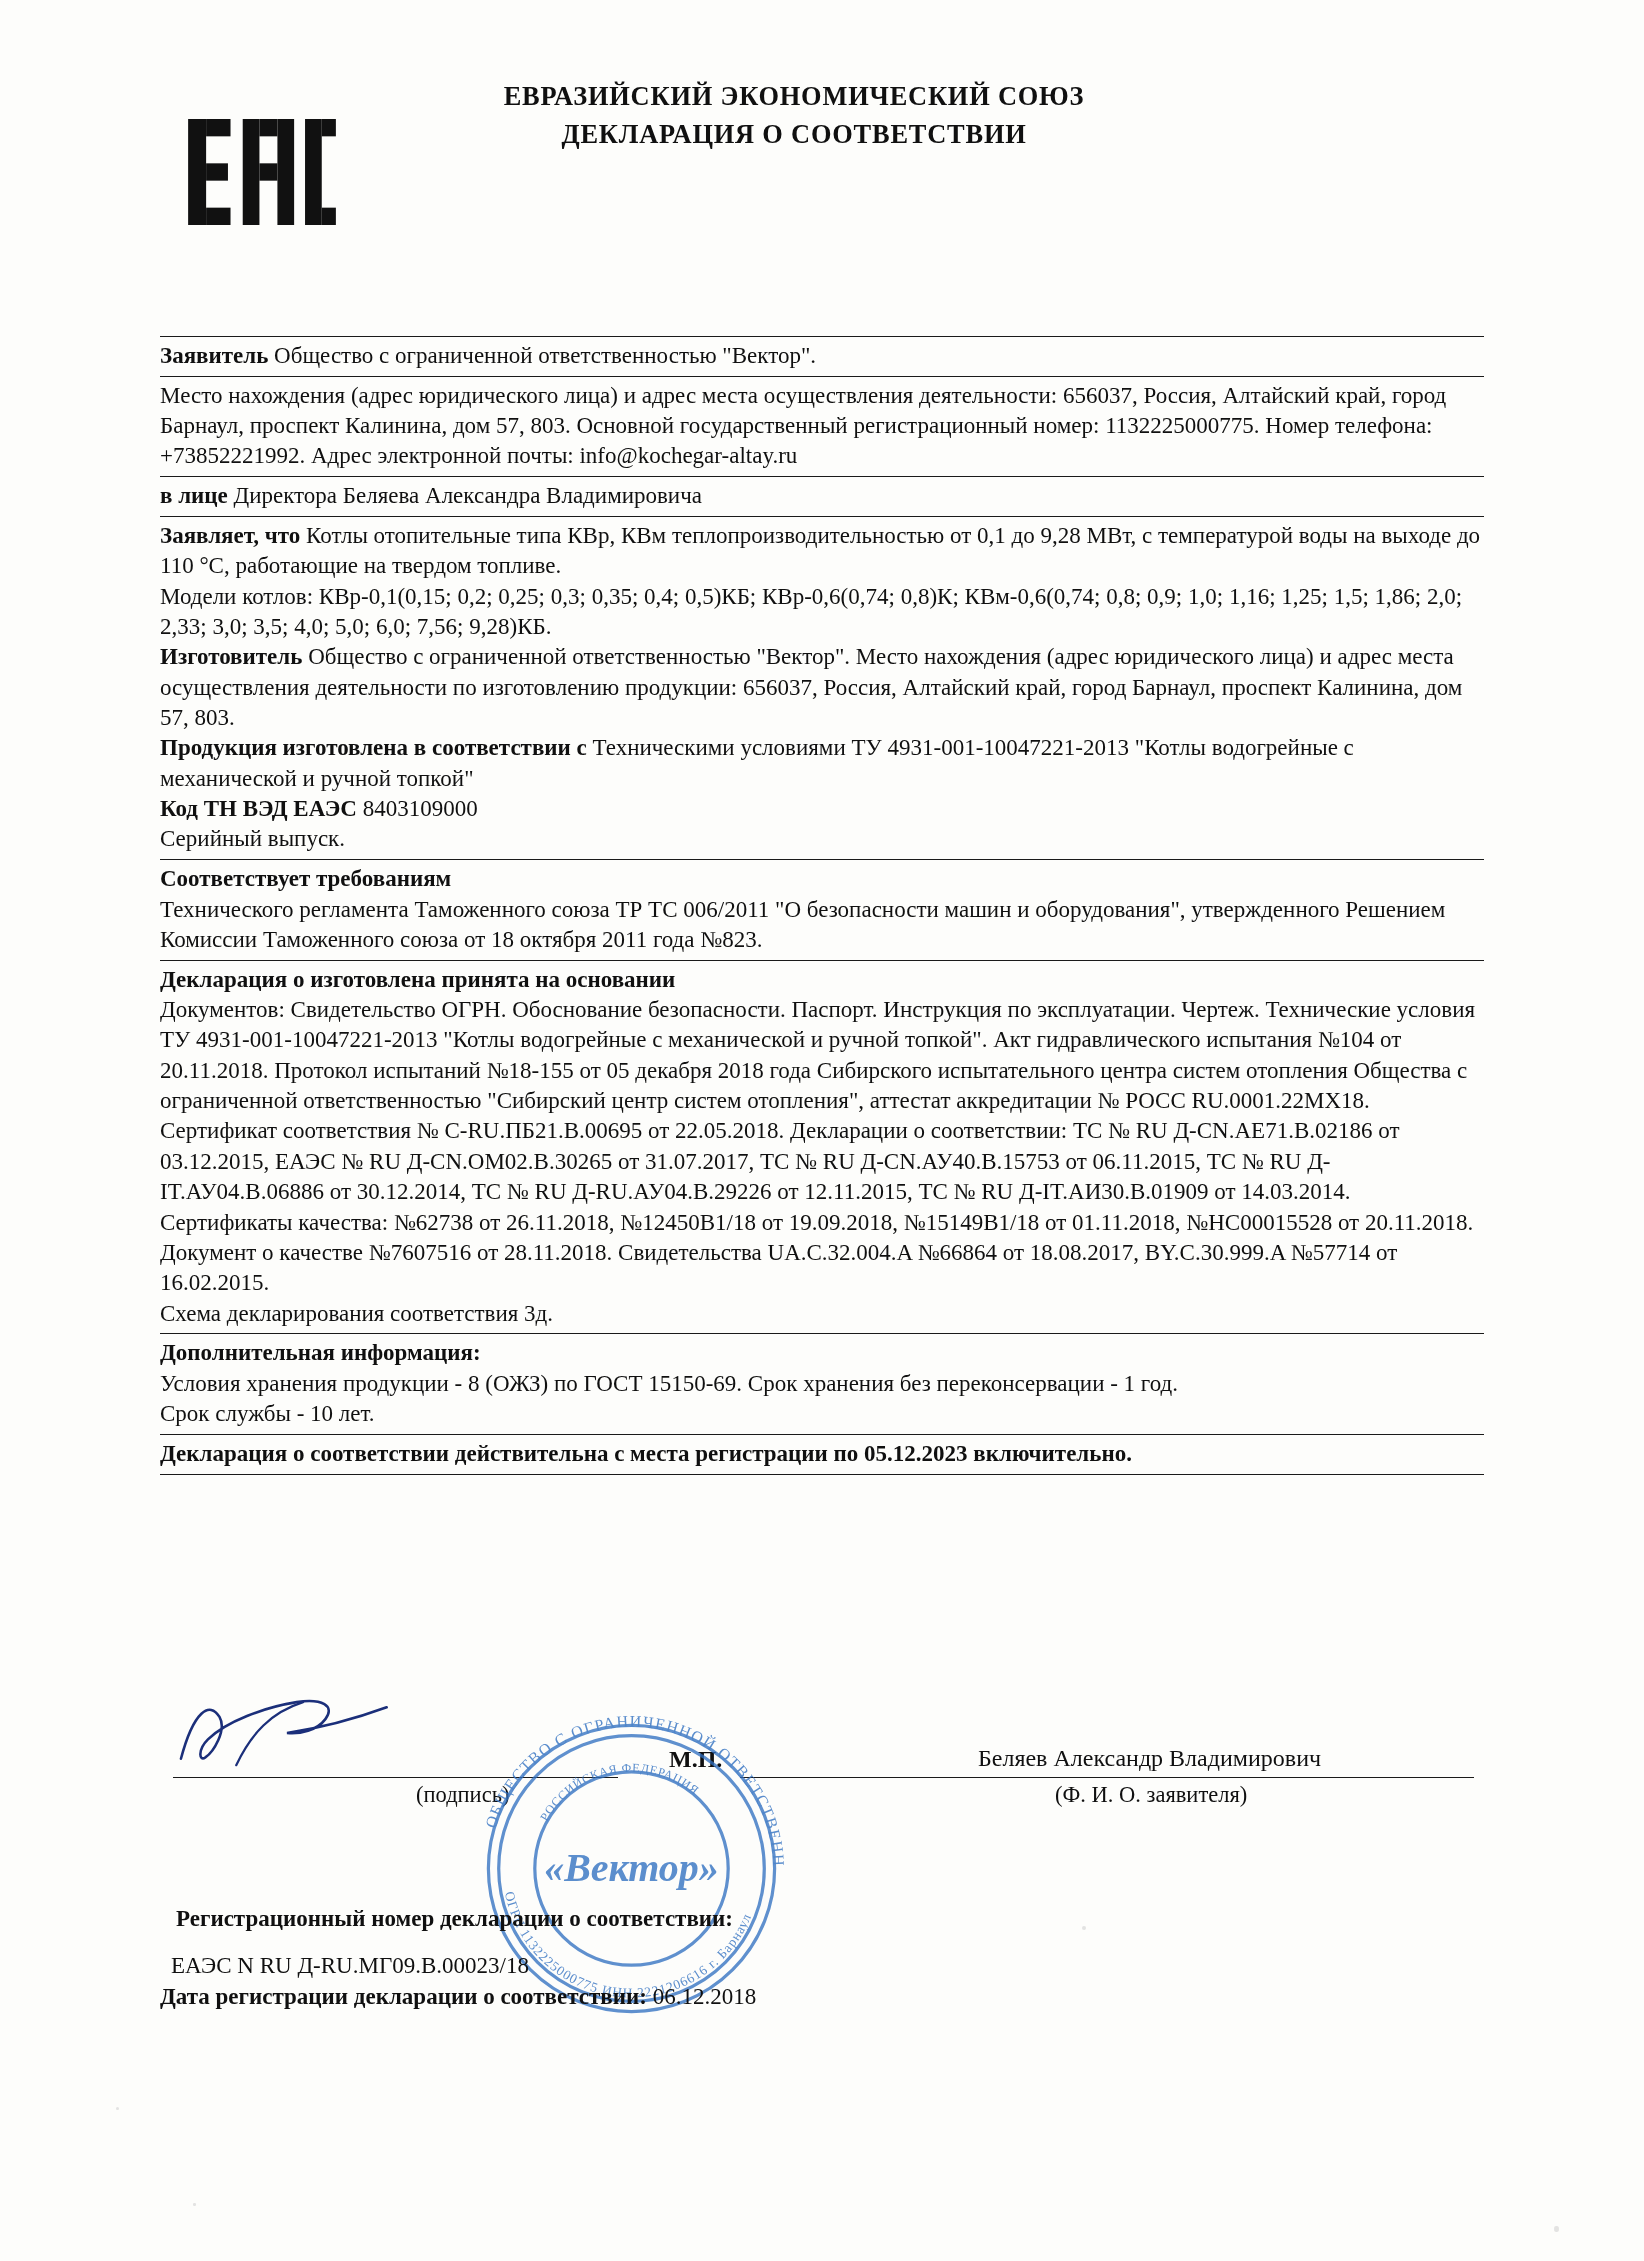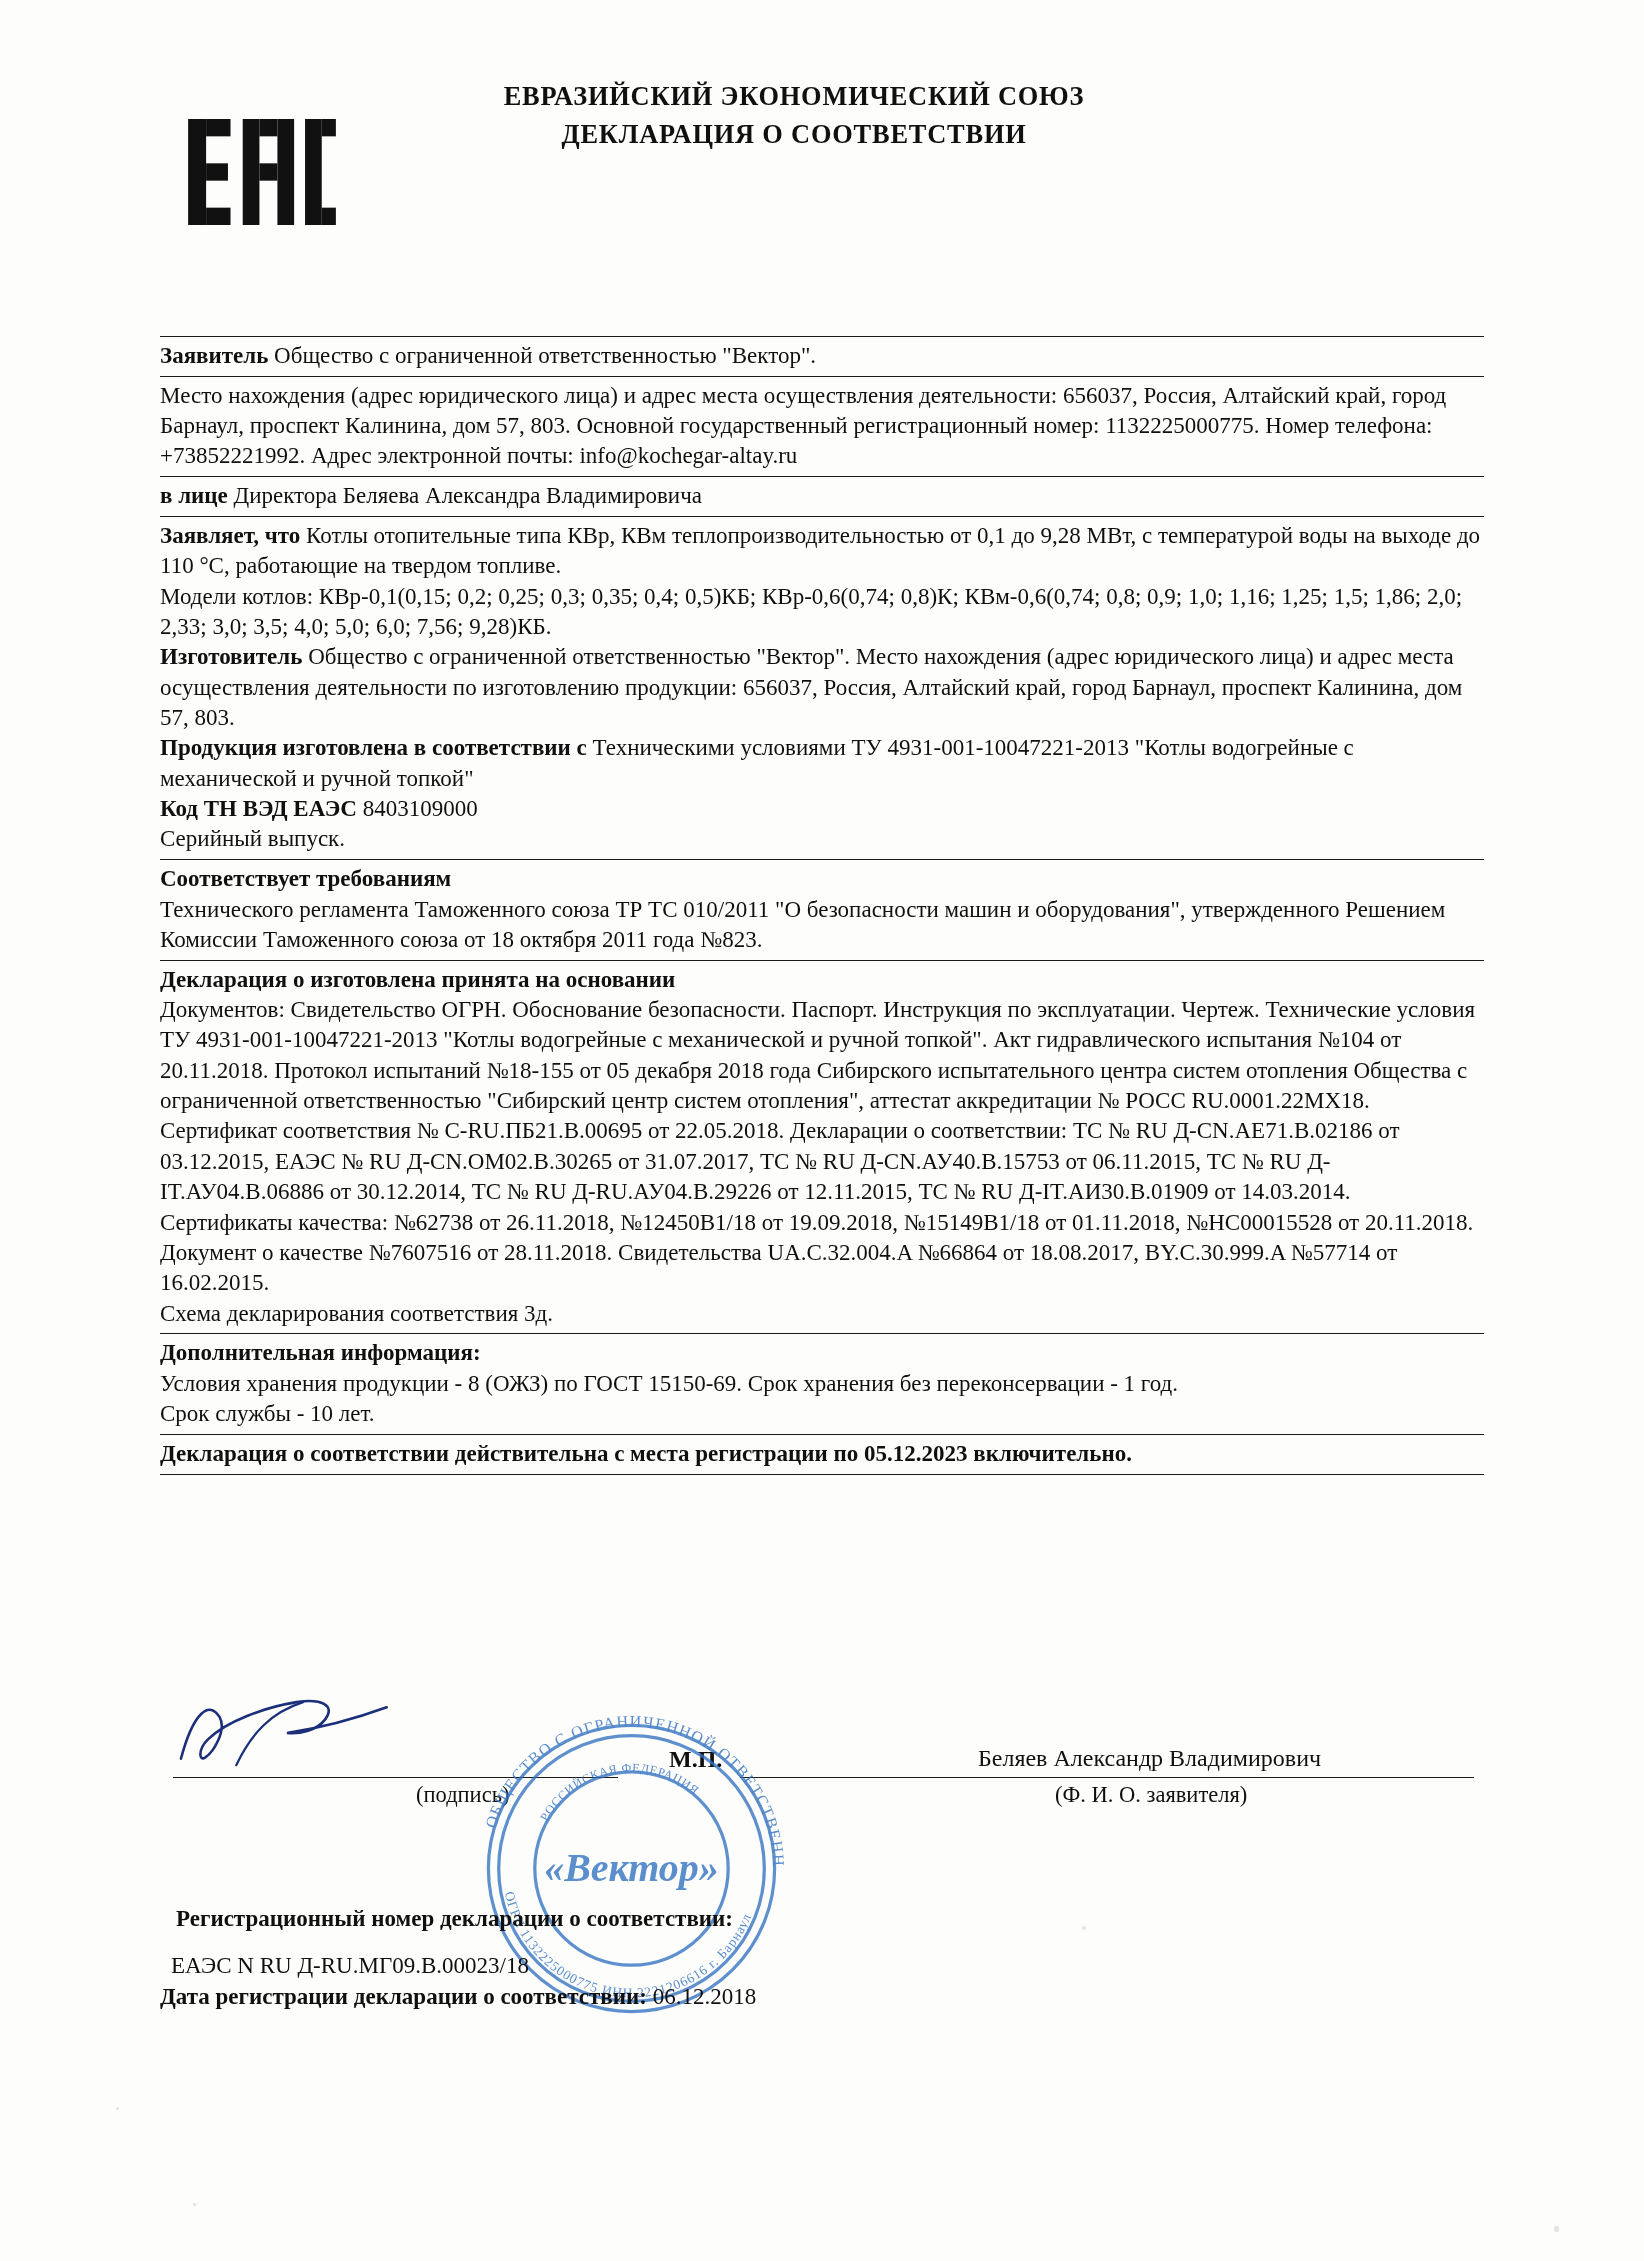--- a/index.html
+++ b/index.html
@@ -215,21 +215,21 @@
       <p>Модели котлов: КВр-0,1(0,15; 0,2; 0,25; 0,3; 0,35; 0,4; 0,5)КБ; КВр-0,6(0,74; 0,8)К; КВм-0,6(0,74; 0,8; 0,9; 1,0; 1,16; 1,25; 1,5; 1,86; 2,0; 2,33; 3,0; 3,5; 4,0; 5,0; 6,0; 7,56; 9,28)КБ.</p>
       <p><span class="b">Изготовитель</span><span> Общество с ограниченной ответственностью "Вектор". Место нахождения (адрес юридического лица) и адрес места осуществления деятельности по изготовлению продукции: 656037, Россия, Алтайский край, город Барнаул, проспект Калинина, дом 57, 803.</span></p>
       <p><span class="b">Продукция изготовлена в соответствии с</span><span> Техническими условиями ТУ 4931-001-10047221-2013 "Котлы водогрейные  с механической и ручной топкой"</span></p>
       <p><span class="b">Код ТН ВЭД ЕАЭС</span><span> 8403109000</span></p>
       <p>Серийный выпуск.</p>
     </div>
 
     <div class="rule"></div>
     <div class="blk">
       <p class="b">Соответствует требованиям</p>
-      <p>Технического регламента Таможенного союза ТР ТС 010/2011 "О безопасности машин и оборудования", утвержденного Решением Комиссии Таможенного союза от 18 октября 2011 года №823.</p>
+      <p>Технического регламента Таможенного союза ТР ТС 006/2011 "О безопасности машин и оборудования", утвержденного Решением Комиссии Таможенного союза от 18 октября 2011 года №823.</p>
     </div>
 
     <div class="rule"></div>
     <div class="blk">
       <p class="b">Декларация о изготовлена принята на основании</p>
       <p>Документов: Свидетельство ОГРН. Обоснование безопасности. Паспорт. Инструкция по эксплуатации. Чертеж. Технические условия ТУ 4931-001-10047221-2013 "Котлы водогрейные с механической и ручной топкой". Акт гидравлического испытания №104 от 20.11.2018. Протокол испытаний №18-155 от 05 декабря 2018 года Сибирского испытательного центра систем отопления Общества с ограниченной ответственностью "Сибирский центр систем отопления", аттестат аккредитации № РОСС RU.0001.22МХ18. Сертификат соответствия № С-RU.ПБ21.В.00695 от 22.05.2018. Декларации о соответствии: ТС № RU Д-CN.АЕ71.В.02186 от 03.12.2015, ЕАЭС № RU Д-CN.ОМ02.В.30265 от 31.07.2017, ТС № RU Д-CN.АУ40.В.15753 от 06.11.2015, ТС № RU Д-IT.АУ04.В.06886 от 30.12.2014, ТС № RU Д-RU.АУ04.В.29226 от 12.11.2015, ТС № RU Д-IT.АИ30.В.01909 от 14.03.2014. Сертификаты качества: №62738 от 26.11.2018, №12450В1/18 от 19.09.2018, №15149В1/18 от 01.11.2018, №НС00015528 от 20.11.2018. Документ о качестве №7607516 от 28.11.2018. Свидетельства UA.C.32.004.A №66864 от 18.08.2017, BY.C.30.999.A №57714 от 16.02.2015.</p>
       <p>Схема декларирования соответствия 3д.</p>
     </div>
 
     <div class="rule"></div>

